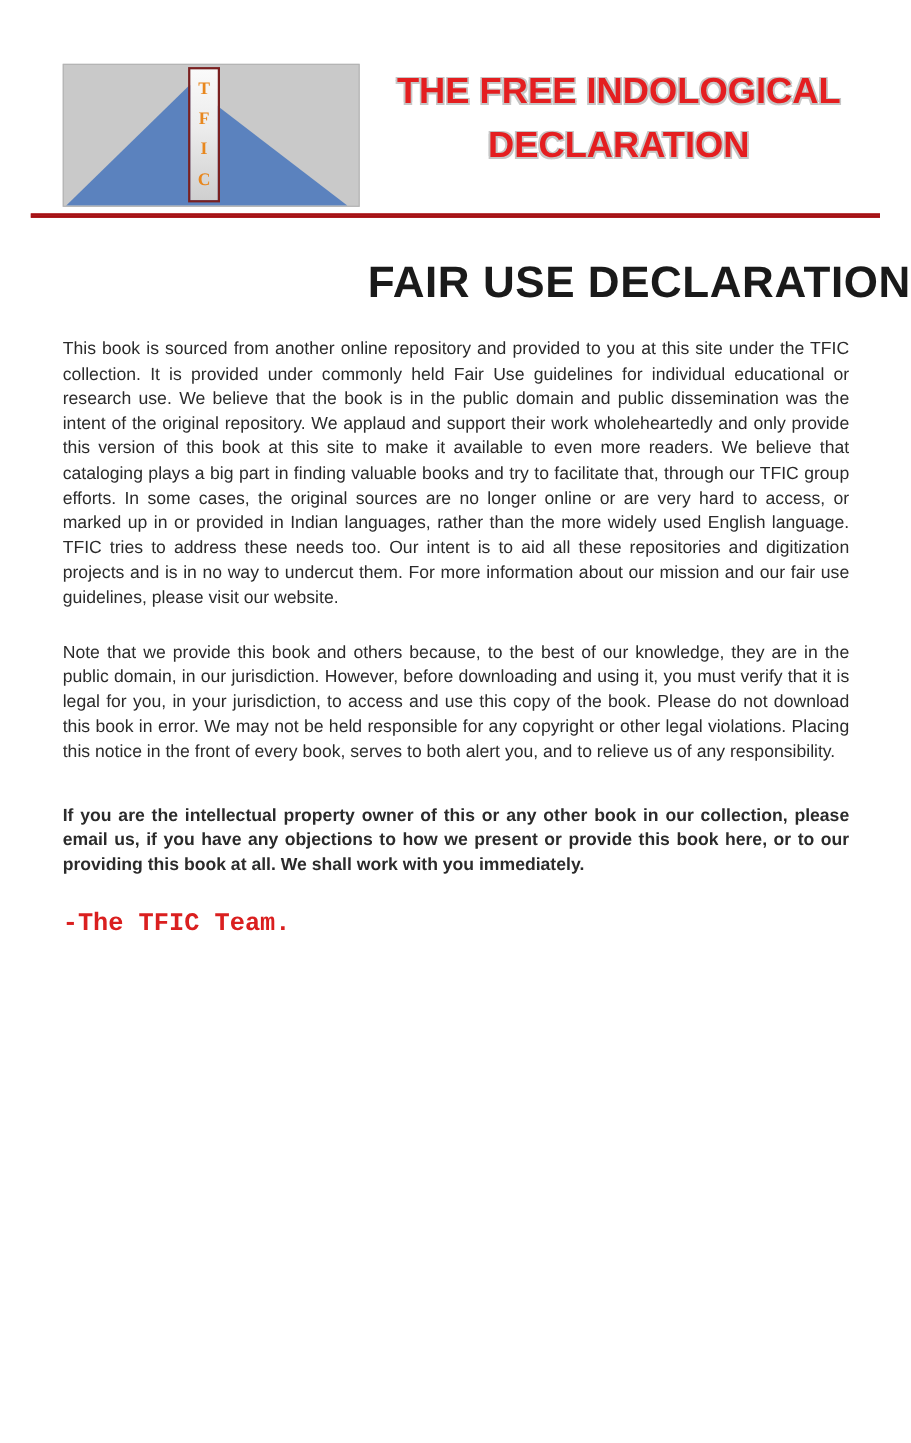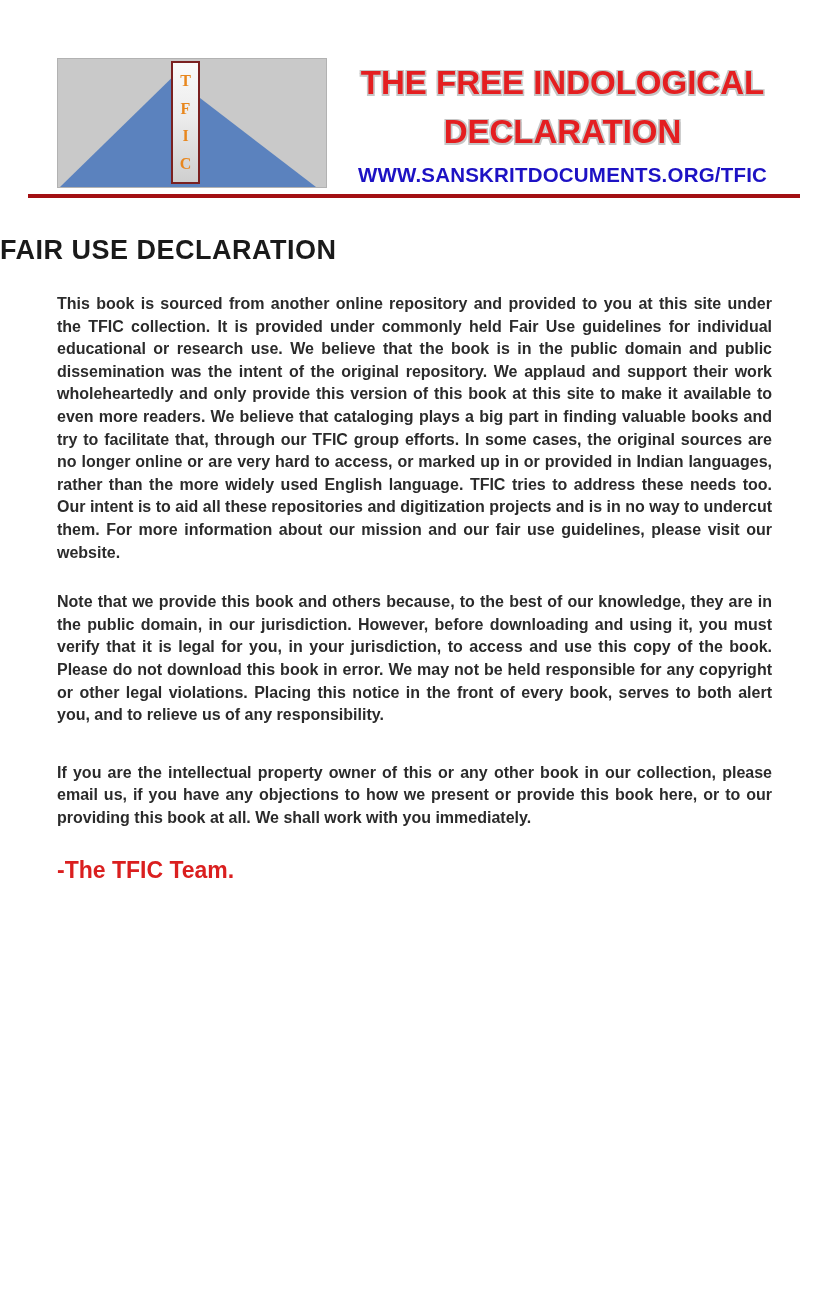--- a/index.html
+++ b/index.html
@@ -87,41 +87,41 @@
     margin: 6px 28px 0 28px;
     height: 3px;
     background: #c8393c;
     border-top: 2px solid #a31013;
     border-bottom: 2px solid #a31013;
   }
 
   
   .doc-heading {
     margin-top: 37px;
-    text-align: left;
-    font-size: 27px;
+    text-align: right;
+    font-size: 40px;
     font-weight: bold;
     color: #1a1a1a;
     letter-spacing: 0.5px;
   }
   .para {
     margin: 27px 56px 0 57px;
     text-align: justify;
     font-size: 16px;
     line-height: 22.6px;
     color: #2b2b2b;
-    font-weight: bold;
   }
   .para.gap-small { margin-top: 35px; }
   .para.bold { font-weight: bold; }
   .signature {
     margin: 28px 56px 0 57px;
     font-size: 23px;
     font-weight: bold;
     color: #da1f1f;
+    font-family: Liberation Mono, monospace;
   }
 </style>
 </head>
 <body>
 
 <div class="page">
 
   <div class="header">
 
     <div class="logo-box">
@@ -132,21 +132,20 @@
         <span>I</span>
         <span>C</span>
       </div>
     </div>
 
     <div class="header-right">
       <div class="site-title">
         <div>THE FREE INDOLOGICAL</div>
         <div>DECLARATION</div>
       </div>
-      <div class="site-url">WWW.SANSKRITDOCUMENTS.ORG/TFIC</div>
     </div>
 
   </div>
 
   <div class="double-rule"></div>
 
   <h1 class="doc-heading">FAIR USE DECLARATION</h1>
 
   <p class="para">This book is sourced from another online repository and provided to you at this site under the TFIC collection. It is provided under commonly held Fair Use guidelines for individual educational or research use. We believe that the book is in the public domain and public dissemination was the intent of the original repository. We applaud and support their work wholeheartedly and only provide this version of this book at this site to make it available to even more readers. We believe that cataloging plays a big part in finding valuable books and try to facilitate that, through our TFIC group efforts. In some cases, the original sources are no longer online or are very hard to access, or marked up in or provided in Indian languages, rather than the more widely used English language. TFIC tries to address these needs too. Our intent is to aid all these repositories and digitization projects and is in no way to undercut them. For more information about our mission and our fair use guidelines, please visit our website.</p>
 

